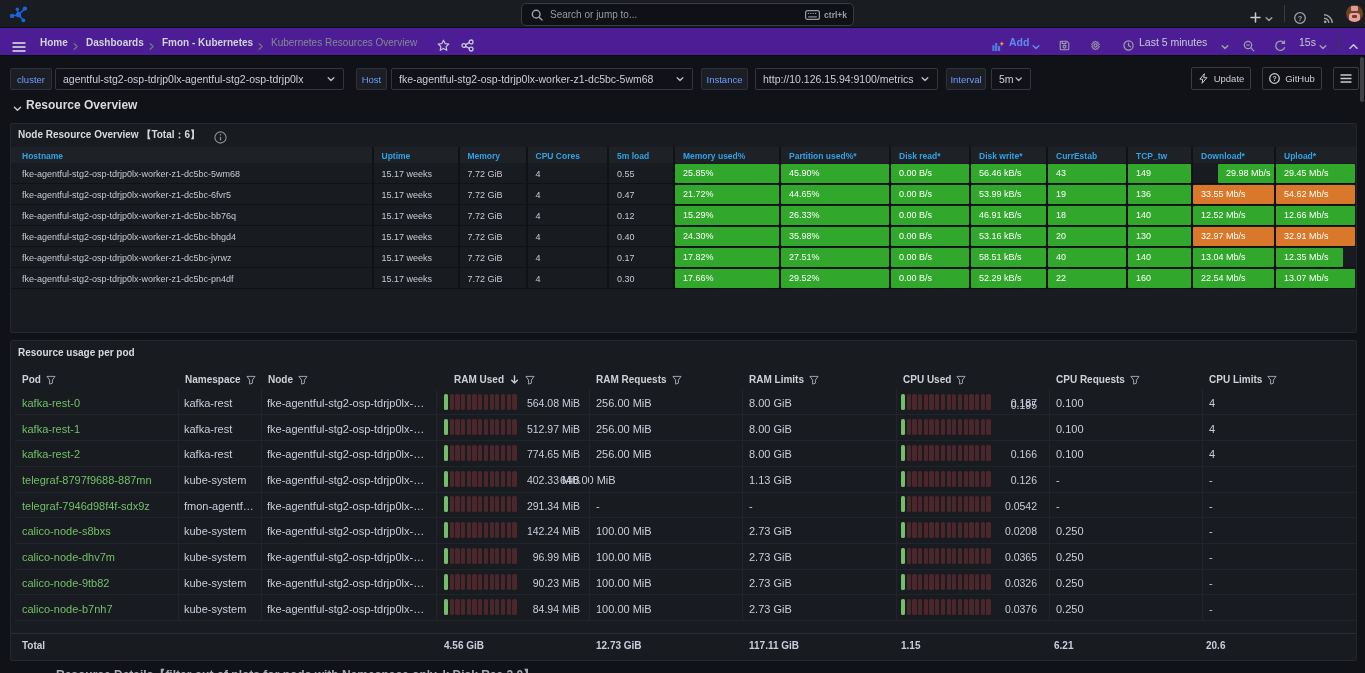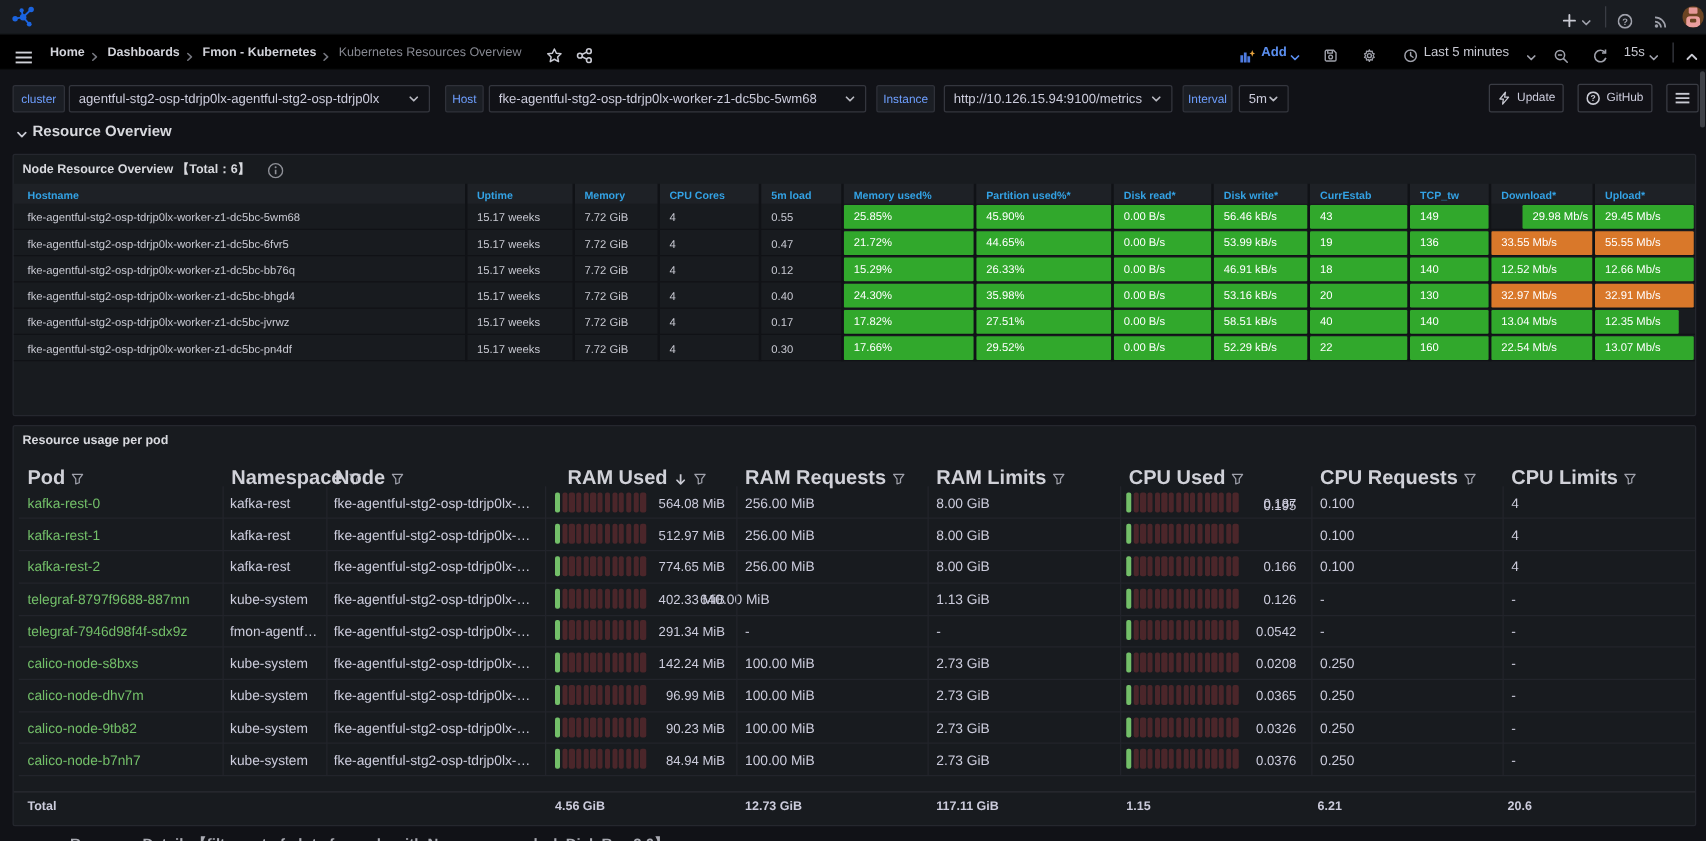--- a/index.html
+++ b/index.html
@@ -1,35 +1,35 @@
 <!DOCTYPE html>
 <html><head><meta charset="utf-8">
 <style>
 * { margin:0; padding:0; box-sizing:border-box; }
 html,body { width:1365px; height:673px; overflow:hidden; background:#111217;
   font-family:"Liberation Sans", sans-serif; color:#ccccdc; }
 .abs { position:absolute; }
 .nav1 { position:absolute; left:0; top:0; width:1365px; height:28px; background:#191c21; border-bottom:1px solid #0b0c0e;}
-.nav2 { position:absolute; left:0; top:28px; width:1365px; height:28px; background:#000000; border-bottom:1px solid #0b0c0e;}
+.nav2 { position:absolute; left:0; top:28px; width:1365px; height:28px; background:#4c1d95; border-bottom:1px solid #0b0c0e;}
 .search { position:absolute; left:521px; top:3px; width:333px; height:23px; background:#0f1116;
   border:1px solid #393b43; border-radius:5px; display:flex; align-items:center; padding:0 6px 0 9px; }
 .search .ph { color:#989aa3; font-size:10px; font-weight:500; margin-left:7px; flex:1;}
 .search .kbd { color:#9b9da6; font-size:8.5px; font-weight:600; margin-left:4px;}
 .crumb { font-size:10px; font-weight:600; color:#d2d3da; }
 .crumb.dim { color:#878992; font-weight:400;}
 .panel { position:absolute; background:#181b1f; border:1px solid #25272e; border-radius:2px; }
 .ptitle { font-size:10px; font-weight:700; color:#d8d9de; }
 .hdrblue { color:#33a2e5; font-size:8.5px; font-weight:700; white-space:nowrap;}
 .t1cell { position:absolute; font-size:9px; font-weight:500; color:#c8c9d2; white-space:nowrap; }
 .cc { position:absolute; border-radius:1px; color:#fff; font-size:9px; font-weight:500;
   display:flex; align-items:center; padding-left:8px; white-space:nowrap;}
 .green { background:#31a82c; }
 .orange { background:#d9782a; }
 .vline { position:absolute; background:#101216; width:2px; }
-.t2hdr { position:absolute; font-size:16px; font-weight:600; color:#d0d1d8; white-space:nowrap; display:flex; align-items:center; gap:5px;}
+.t2hdr { position:absolute; font-size:10px; font-weight:600; color:#d0d1d8; white-space:nowrap; display:flex; align-items:center; gap:5px;}
 .t2c { position:absolute; font-size:11px; color:#ccccdc; white-space:nowrap; overflow:hidden; text-overflow:ellipsis;}
 .t2link { color:#73bf69; }
 .rborder { position:absolute; height:1px; background:#22242b; }
 .vline2 { position:absolute; width:1px; background:#22242b; }
 .gauge { position:absolute; display:flex; gap:1.45px; }
 .gauge i { display:block; width:4.25px; height:16px; border-radius:1.6px; background:#4b262a;}
 .gauge i.lit { background:#73bf69; }
 .gval { position:absolute; font-size:10.5px; color:#ccccdc; text-align:right; white-space:nowrap;}
 .label { position:absolute; height:22px; background:#1b1e24; border:1px solid #2f3139; border-radius:2px; color:#6e9fff;
   font-size:9.5px; font-weight:500; display:flex; align-items:center; justify-content:center; }
@@ -46,20 +46,36 @@
         <circle cx="10.5" cy="9.7" r="2.6" fill="#1b64e0"></circle>
 <circle cx="9.3" cy="4.3" r="1.7" fill="#1b64e0"></circle>
 <circle cx="16.9" cy="3.6" r="2.2" fill="#1b64e0"></circle>
 <circle cx="4.1" cy="10.9" r="2.2" fill="#1b64e0"></circle>
 <circle cx="15.4" cy="15.3" r="1.9" fill="#1b64e0"></circle>
 <line x1="10.5" y1="9.7" x2="9.3" y2="4.3" stroke="#1b64e0" stroke-width="1.5"></line>
 <line x1="10.5" y1="9.7" x2="16.9" y2="3.6" stroke="#1b64e0" stroke-width="1.5"></line>
 <line x1="10.5" y1="9.7" x2="4.1" y2="10.9" stroke="#1b64e0" stroke-width="1.5"></line>
 <line x1="10.5" y1="9.7" x2="15.4" y2="15.3" stroke="#1b64e0" stroke-width="1.5"></line>
       </svg></div>
+<div class="search">
+      <svg class="icon" width="12" height="12" viewBox="0 0 12 12" style="">
+        <circle cx="5.16" cy="5.16" r="3.84" fill="none" stroke="#9fa1ab" stroke-width="1.4"></circle>
+        <line x1="8.16" y1="8.16" x2="11.040000000000001" y2="11.040000000000001" stroke="#9fa1ab" stroke-width="1.4" stroke-linecap="round"></line>
+      </svg>
+      <span class="ph">Search or jump to...</span>
+      <svg class="icon" width="15" height="10" viewBox="0 0 15 10" style="">
+        <rect x="0.6" y="0.6" width="13.8" height="8.8" rx="2" fill="none" stroke="#9b9da6" stroke-width="1.2"></rect>
+        <line x1="3.2" y1="6.9" x2="11.8" y2="6.9" stroke="#9b9da6" stroke-width="1.1"></line>
+        <circle cx="3.4" cy="3.4" r="0.7" fill="#9b9da6"></circle>
+        <circle cx="5.8" cy="3.4" r="0.7" fill="#9b9da6"></circle>
+        <circle cx="8.2" cy="3.4" r="0.7" fill="#9b9da6"></circle>
+        <circle cx="10.6" cy="3.4" r="0.7" fill="#9b9da6"></circle>
+      </svg>
+      <span class="kbd">ctrl+k</span>
+    </div>
 <div class="abs" style="left:1250px;top:8px;"><svg class="icon" width="11" height="11" viewBox="0 0 11 11" style="">
         <line x1="5.5" y1="1" x2="5.5" y2="10" stroke="#c9cad3" stroke-width="1.5" stroke-linecap="round"></line>
         <line x1="1" y1="5.5" x2="10" y2="5.5" stroke="#c9cad3" stroke-width="1.5" stroke-linecap="round"></line>
       </svg></div>
 <div class="abs" style="left:1264px;top:9px;"><svg class="icon" width="10" height="10" viewBox="0 0 10 10" style="">
         <path d="M2.2 3.8 L5.0 6.6000000000000005 L7.800000000000001 3.8" fill="none" stroke="#9fa1ab" stroke-width="1.4" stroke-linecap="round" stroke-linejoin="round"></path>
       </svg></div>
 <div class="abs" style="left:1284px;top:5px;width:1px;height:17px;background:#3a3c44;"></div>
 <div class="abs" style="left:1294px;top:8px;"><svg class="icon" width="12" height="12" viewBox="0 0 12 12" style="">
         <circle cx="6.0" cy="6.0" r="5.3" fill="none" stroke="#9fa1ab" stroke-width="1.3"></circle>
@@ -244,21 +260,21 @@
 <div class="t1cell" style="left:467.5px;top:190.0px;">7.72 GiB</div>
 <div class="t1cell" style="left:535.5px;top:190.0px;">4</div>
 <div class="t1cell" style="left:617px;top:190.0px;">0.47</div>
 <div class="cc green" style="left:675px;top:184.5px;width:104px;height:19.0px;">21.72%</div>
 <div class="cc green" style="left:781px;top:184.5px;width:108px;height:19.0px;">44.65%</div>
 <div class="cc green" style="left:891px;top:184.5px;width:78px;height:19.0px;">0.00 B/s</div>
 <div class="cc green" style="left:971px;top:184.5px;width:75px;height:19.0px;">53.99 kB/s</div>
 <div class="cc green" style="left:1048px;top:184.5px;width:78px;height:19.0px;">19</div>
 <div class="cc green" style="left:1128px;top:184.5px;width:63px;height:19.0px;">136</div>
 <div class="cc orange" style="left:1193px;top:184.5px;width:81px;height:19.0px;">33.55 Mb/s</div>
-<div class="cc orange" style="left:1276px;top:184.5px;width:79px;height:19.0px;">55.55 Mb/s</div>
+<div class="cc orange" style="left:1276px;top:184.5px;width:79px;height:19.0px;">54.62 Mb/s</div>
 <div class="abs" style="left:11px;top:224.5px;width:1345px;height:1.5px;background:#101216;"></div>
 <div class="t1cell" style="left:22px;top:211.0px;">fke-agentful-stg2-osp-tdrjp0lx-worker-z1-dc5bc-bb76q</div>
 <div class="t1cell" style="left:381.5px;top:211.0px;">15.17 weeks</div>
 <div class="t1cell" style="left:467.5px;top:211.0px;">7.72 GiB</div>
 <div class="t1cell" style="left:535.5px;top:211.0px;">4</div>
 <div class="t1cell" style="left:617px;top:211.0px;">0.12</div>
 <div class="cc green" style="left:675px;top:205.5px;width:104px;height:19.0px;">15.29%</div>
 <div class="cc green" style="left:781px;top:205.5px;width:108px;height:19.0px;">26.33%</div>
 <div class="cc green" style="left:891px;top:205.5px;width:78px;height:19.0px;">0.00 B/s</div>
 <div class="cc green" style="left:971px;top:205.5px;width:75px;height:19.0px;">46.91 kB/s</div>

